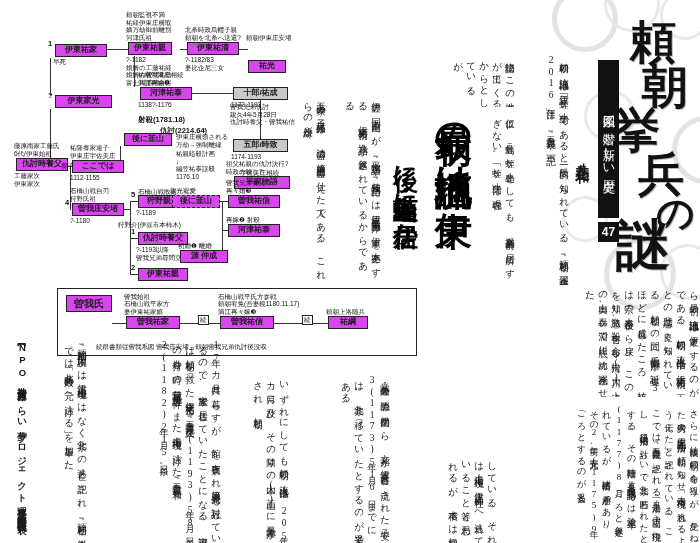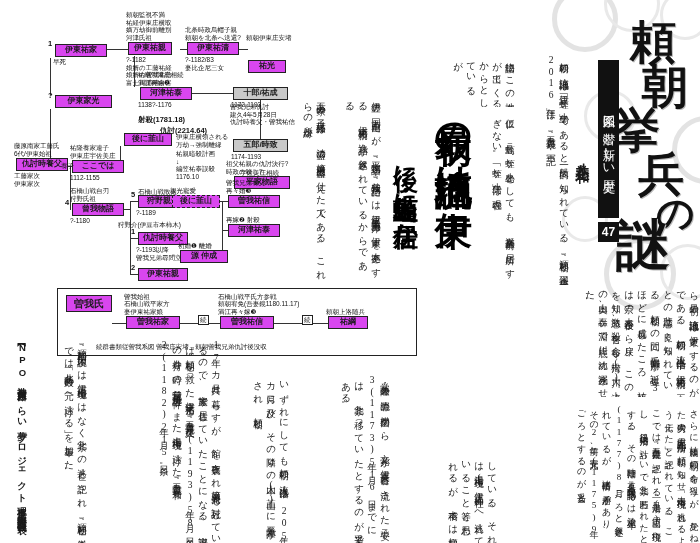--- a/index.html
+++ b/index.html
@@ -142,21 +142,21 @@
       <div class="gann" style="left: 138px; top: 101px;">1138?-1176</div>
       <div class="gnode gray" style="left: 233px; top: 87px; width: 55px;">十郎/祐成</div>
       <div class="gann" style="left: 231px; top: 101px;">1172-1193</div>
       <div class="gnode gray" style="left: 233px; top: 139px; width: 55px;">五郎/時致</div>
       <div class="gann" style="left: 231px; top: 153px;">1174-1193</div>
       <div class="gnode" style="left: 124px; top: 133px; width: 48px;">後に韮山</div>
       <div class="gnode" style="left: 72px; top: 160px; width: 52px;">ここでは</div>
       <div class="gann" style="left: 70px; bottom: 384px;">祐隆養家連子
 伊東庄宇佐美庄</div>
       <div class="gann" style="left: 70px; top: 174px;">1112-1155</div>
-      <div class="gnode" style="left: 72px; top: 203px; width: 52px;">曾我物語</div>
+      <div class="gnode" style="left: 72px; top: 203px; width: 52px;">曽我庄安堵</div>
       <div class="gann" style="left: 70px; bottom: 341px;">石橋山戦自刃
 狩野氏祖</div>
       <div class="gann" style="left: 70px; top: 217px;">?-1180</div>
       <div class="gnode" style="left: 234px; top: 176px; width: 56px;">平家物語</div>
       <div class="gnode" style="left: 138px; top: 195px; width: 50px;">狩野親光</div>
       <div class="gann" style="left: 136px; top: 209px;">?-1189</div>
       <div class="gnode" style="left: 138px; top: 232px; width: 50px;">仇討時養父</div>
       <div class="gann" style="left: 136px; top: 246px;">?-1193以降
 曽我兄弟尋問立合</div>
       <div class="gnode" style="left: 138px; top: 268px; width: 50px;">伊東祐親</div>

